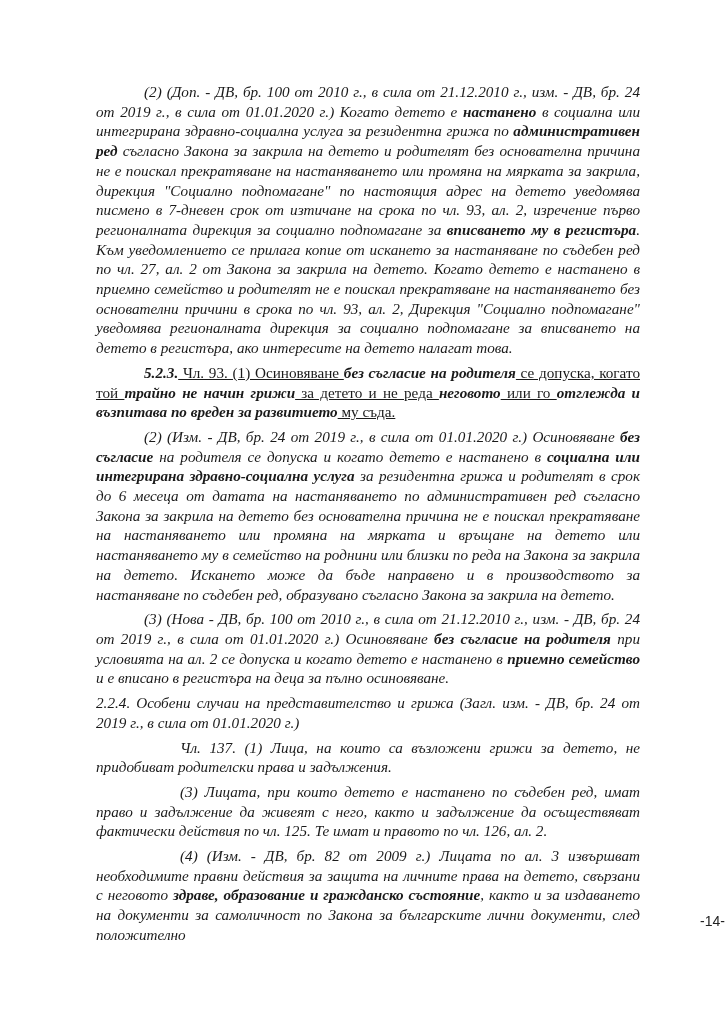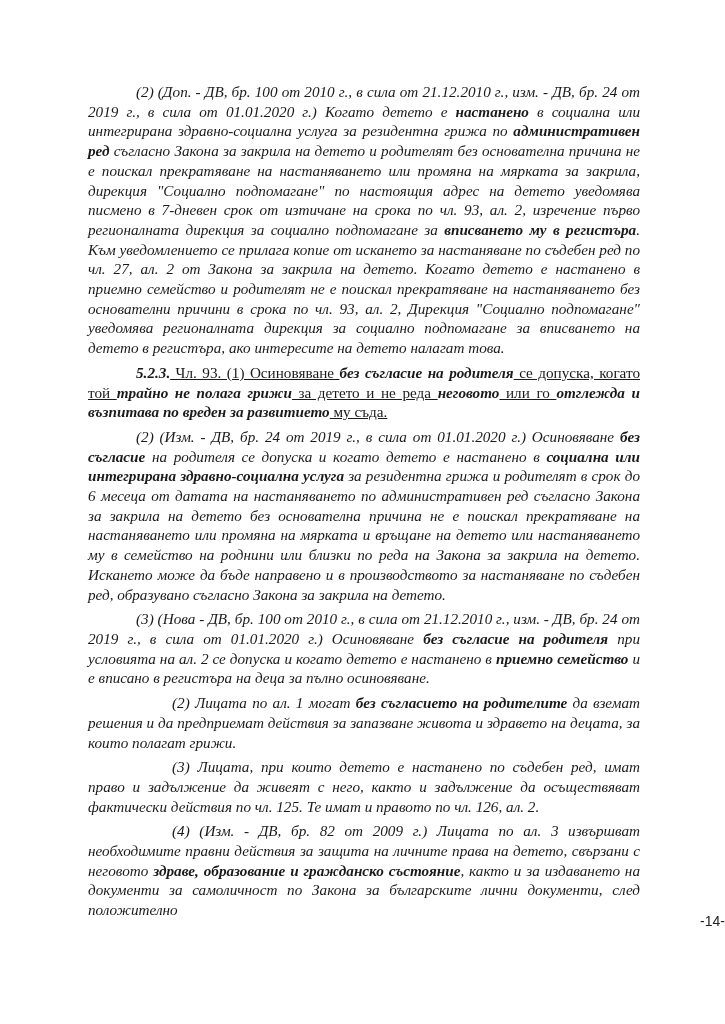--- a/index.html
+++ b/index.html
@@ -9,40 +9,41 @@
     left: 88px;
     top: 82px;
     width: 552px;
     font-family: "Liberation Serif", serif;
     font-style: italic;
     font-size: 15.2px;
     line-height: 19.7px;
     color: #1a1a1a;
     text-align: justify;
   }
-  .p { margin: 0 0 5px 0; text-indent: 48px; }
+  .p { margin: 0 0 5px 8px; text-indent: 48px; }
   .p.noind { text-indent: 0; }
   .p.deep { text-indent: 84px; }
   .p b { font-weight: bold; }
   .art { font-style: normal; text-decoration: underline; }
   .pagenum {
     position: absolute;
     left: 0; width: 725px;
     top: 913px;
     text-align: right;
     font-family: "Liberation Sans", sans-serif;
     font-size: 14px;
     color: #222;
   }
 </style>
 </head>
 <body>
 
 <div class="page" id="doc">
     <p class="p"><span>(2) (Доп. - ДВ, бр. 100 от 2010 г., в сила от 21.12.2010 г., изм. - ДВ, бр. 24 от 2019 г., в сила от 01.01.2020 г.) Когато детето е </span><b>настанено</b><span> в социална или интегрирана здравно-социална услуга за резидентна грижа по </span><b>административен ред</b><span> съгласно Закона за закрила на детето и родителят без основателна причина не е поискал прекратяване на настаняването или промяна на мярката за закрила, дирекция "Социално подпомагане" по настоящия адрес на детето уведомява писмено в 7-дневен срок от изтичане на срока по чл. 93, ал. 2, изречение първо регионалната дирекция за социално подпомагане за </span><b>вписването му в регистъра</b><span>. Към уведомлението се прилага копие от искането за настаняване по съдебен ред по чл. 27, ал. 2 от Закона за закрила на детето. Когато детето е настанено в приемно семейство и родителят не е поискал прекратяване на настаняването без основателни причини в срока по чл. 93, ал. 2, Дирекция "Социално подпомагане" уведомява регионалната дирекция за социално подпомагане за вписването на детето в регистъра, ако интересите на детето налагат това.</span></p>
-    <p class="p"><b>5.2.3.</b><span class="art"> Чл. 93. (1) Осиновяване </span><b>без съгласие на родителя</b><span class="art"> се допуска, когато той </span><b>трайно не полага грижи</b><span class="art"> за детето и не реда </span><b>неговото</b><span class="art"> или го </span><b>отглежда и възпитава по вреден за развитието</b><span class="art"> му съда.</span></p>
+    <p class="p"><b>5.2.3.</b><span class="art"> Чл. 93. (1) Осиновяване </span><b>без съгласие на родителя</b><span class="art"> се допуска, когато той </span><b>трайно не начин грижи</b><span class="art"> за детето и не реда </span><b>неговото</b><span class="art"> или го </span><b>отглежда и възпитава по вреден за развитието</b><span class="art"> му съда.</span></p>
     <p class="p"><span>(2) (Изм. - ДВ, бр. 24 от 2019 г., в сила от 01.01.2020 г.) Осиновяване </span><b>без съгласие</b><span> на родителя се допуска и когато детето е настанено в </span><b>социална или интегрирана здравно-социална услуга</b><span> за резидентна грижа и родителят в срок до 6 месеца от датата на настаняването по административен ред съгласно Закона за закрила на детето без основателна причина не е поискал прекратяване на настаняването или промяна на мярката и връщане на детето или настаняването му в семейство на роднини или близки по реда на Закона за закрила на детето. Искането може да бъде направено и в производството за настаняване по съдебен ред, образувано съгласно Закона за закрила на детето.</span></p>
     <p class="p"><span>(3) (Нова - ДВ, бр. 100 от 2010 г., в сила от 21.12.2010 г., изм. - ДВ, бр. 24 от 2019 г., в сила от 01.01.2020 г.) Осиновяване </span><b>без съгласие на родителя</b><span> при условията на ал. 2 се допуска и когато детето е настанено в </span><b>приемно семейство</b><span> и е вписано в регистъра на деца за пълно осиновяване.</span></p>
-    <p class="p deep"><span>(2) Лицата по ал. 1 могат </span><b>без съгласието на родителите</b><span> да вземат решения и да предприемат действия за запазване живота и здравето на децата, за които полагат грижи.</span></p>
+    <p class="p noind"><span>2.2.4. Особени случаи на представителство и грижа (Загл. изм. - ДВ, бр. 24 от 2019 г., в сила от 01.01.2020 г.)</span></p>
+    <p class="p deep"><span>Чл. 137. (1) Лица, на които са възложени грижи за детето, не придобиват родителски права и задължения.</span></p>
     <p class="p deep"><span>(3) Лицата, при които детето е настанено по съдебен ред, имат право и задължение да живеят с него, както и задължение да осъществяват фактически действия по чл. 125. Те имат и правото по чл. 126, ал. 2.</span></p>
     <p class="p deep"><span>(4) (Изм. - ДВ, бр. 82 от 2009 г.) Лицата по ал. 3 извършват необходимите правни действия за защита на личните права на детето, свързани с неговото </span><b>здраве, образование и гражданско състояние</b><span>, както и за издаването на документи за самоличност по Закона за българските лични документи, след положително</span></p>
   </div>
 <div class="pagenum">-14-</div>
 
 </body></html>

